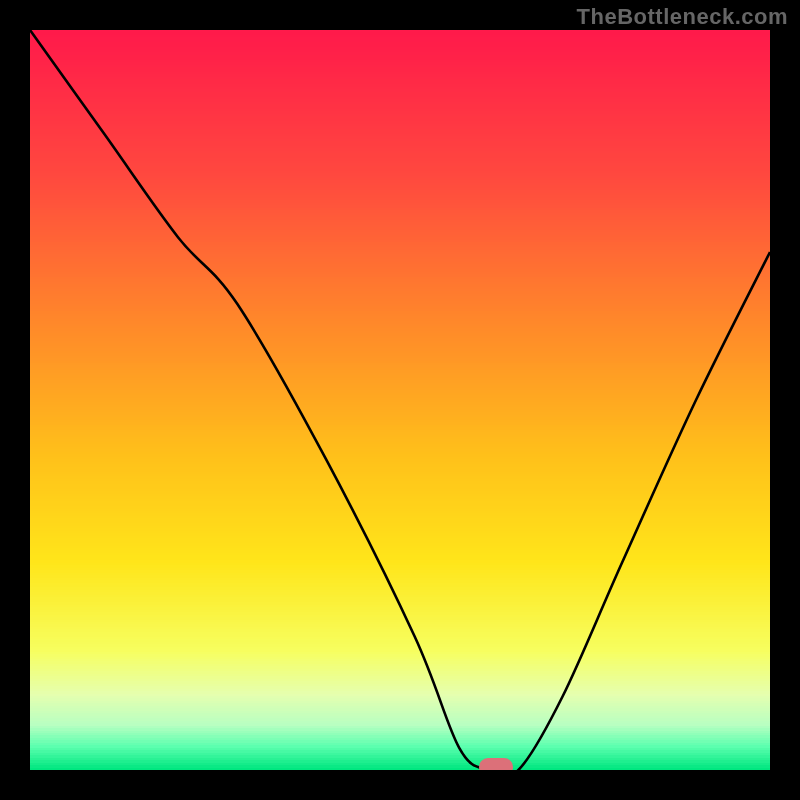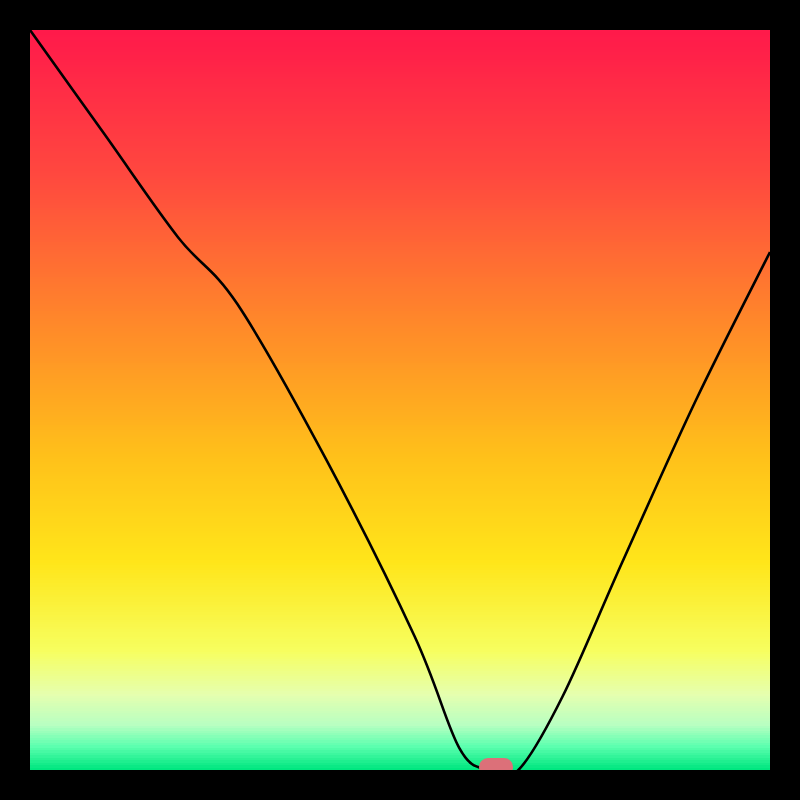--- a/index.html
+++ b/index.html
@@ -59,20 +59,21 @@
     background: #dc7079;
     border-radius: 9px;
     z-index: 12;
     transform: translate(-50%, -50%);
   }
 </style>
 </head>
 <body>
 
 <div class="frame">
+  <div class="watermark">TheBottleneck.com</div>
 
   <div class="plot">
     <div class="bg" id="bg">
         <div class="band" style="top: 0px; height: 3.46667px; background: rgb(255, 26, 75);"></div>
         <div class="band" style="top: 2.46667px; height: 3.46667px; background: rgb(255, 26, 74);"></div>
         <div class="band" style="top: 4.93333px; height: 3.46667px; background: rgb(255, 27, 74);"></div>
         <div class="band" style="top: 7.4px; height: 3.46667px; background: rgb(255, 28, 74);"></div>
         <div class="band" style="top: 9.86667px; height: 3.46667px; background: rgb(255, 29, 74);"></div>
         <div class="band" style="top: 12.3333px; height: 3.46667px; background: rgb(255, 30, 73);"></div>
         <div class="band" style="top: 14.8px; height: 3.46667px; background: rgb(255, 30, 73);"></div>

